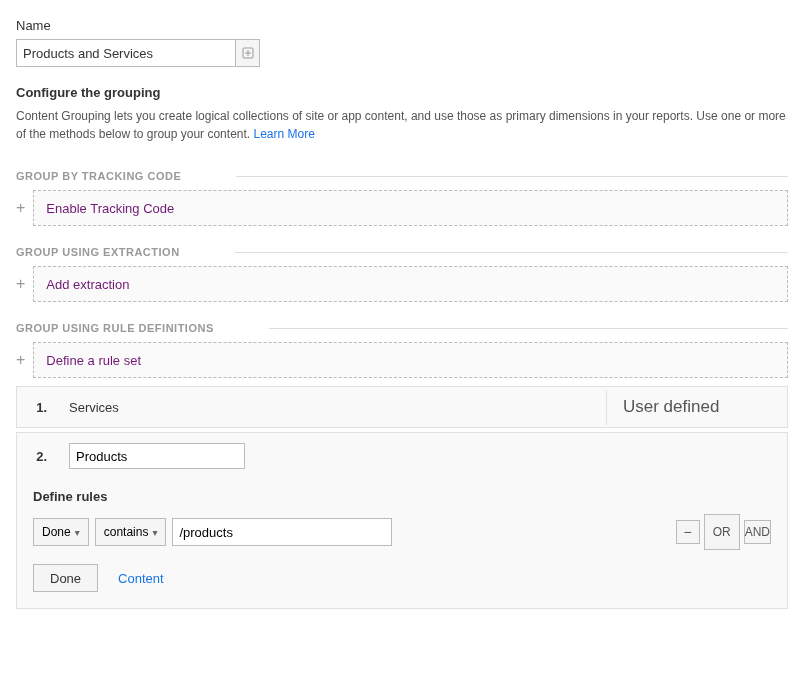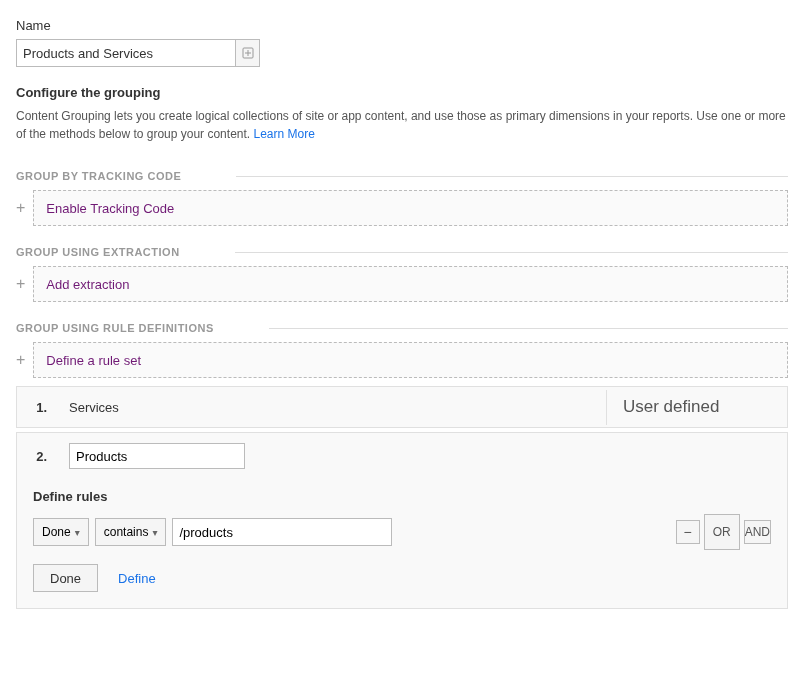--- a/index.html
+++ b/index.html
@@ -349,17 +349,17 @@
           </button>
           <button class="and-btn">
             <span>AND</span>
           </button>
         </div>
       </div>
       <div class="done-cancel-row">
         <button class="done-btn">
           <span>Done</span>
         </button>
-        <a href="#" class="cancel-link">Define</a>
+        <a href="#" class="cancel-link">Content</a>
       </div>
     </div>
   </div>
 </div>
 
 </body></html>

